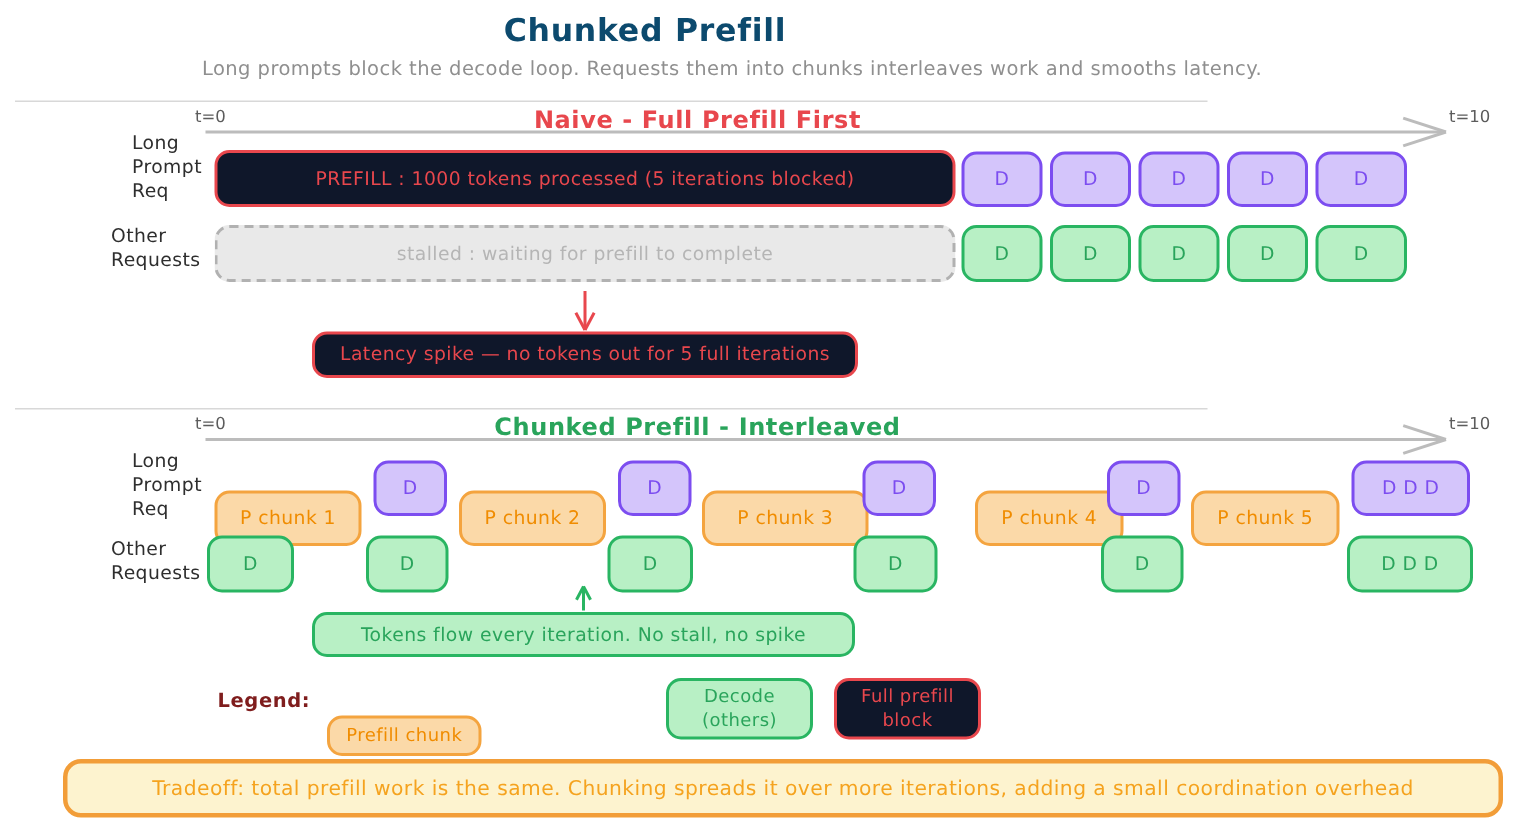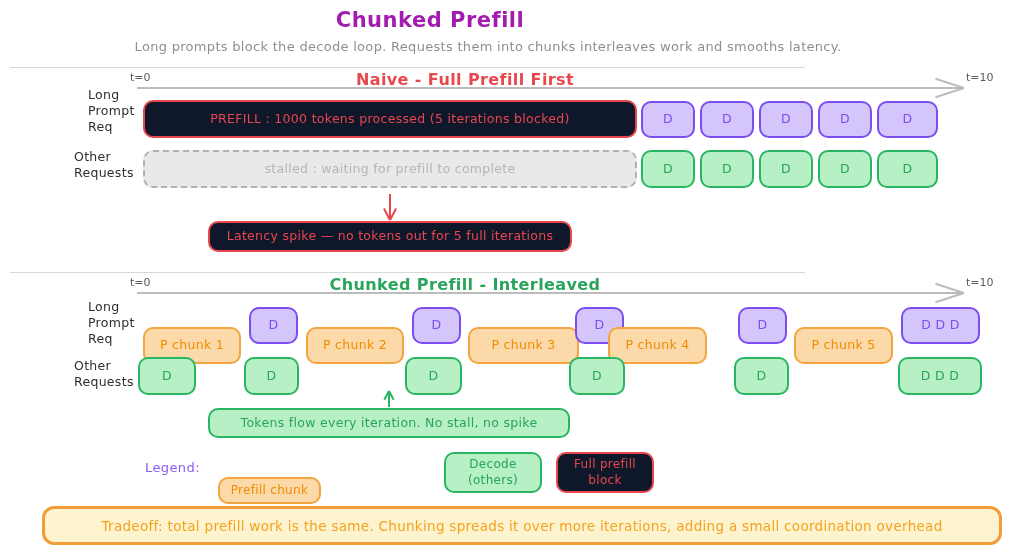--- a/index.html
+++ b/index.html
@@ -2,21 +2,21 @@
 <html><head>
 <meta charset="utf-8">
 <style>
   html,body { margin:0; padding:0; background:#fff; }
   .canvas {
     position:relative; width:1010px; height:555px; background:#ffffff;
     font-family:"DejaVu Sans", sans-serif; overflow:hidden;
   }
   .title {
     position:absolute; left:0; right:150px; top:8px; text-align:center;
-    font-size:21px; font-weight:bold; color:#a21caf; letter-spacing:.5px;
+    font-size:21px; font-weight:bold; color:#0c4a6e; letter-spacing:.5px;
   }
   .subtitle {
     position:absolute; left:0; right:34px; top:39px; text-align:center;
     font-size:13px; color:#8f8f8f; letter-spacing:.3px;
   }
   .divider { position:absolute; left:10px; width:795px; height:1px; background:#d8d8d8; }
 
   .tlabel { position:absolute; font-size:11px; color:#5c5c5c; }
 
   .harrow { position:absolute; height:2px; background:#bcbcbc; }
@@ -55,21 +55,21 @@
   .varrow::before, .varrow::after { content:""; position:absolute; left:0; width:2px; background:inherit; }
   .arrow-down { background:#e8474d; }
   .arrow-down::before, .arrow-down::after { bottom:0; height:13px; transform-origin:center bottom; }
   .arrow-down::before { transform:rotate(28deg); }
   .arrow-down::after  { transform:rotate(-28deg); }
   .arrow-up { background:#29b562; }
   .arrow-up::before, .arrow-up::after { top:0; height:10px; transform-origin:center top; }
   .arrow-up::before { transform:rotate(28deg); }
   .arrow-up::after  { transform:rotate(-28deg); }
 
-  .legend-label { position:absolute; font-size:13px; font-weight:400; color:#8b5cf6; letter-spacing:.4px; }
+  .legend-label { position:absolute; font-size:13px; font-weight:700; color:#7f1d1d; letter-spacing:.4px; }
   .legend-box { font-size:12px; padding:2px 4px; }
 
   .banner {
     position:absolute; left:42px; top:506px; width:960px; height:39px;
     box-sizing:border-box; border:3px solid #f29d38; background:#fdf3cf;
     border-radius:12px; display:flex; align-items:center; justify-content:center;
     color:#f5a31f; font-size:13.5px; letter-spacing:.3px;
   }
 </style>
 </head>
@@ -125,21 +125,21 @@
   <div class="row-label" style="left:88px; top:299px;">Long
 Prompt
 Req</div>
 
   <div class="box orange-box" style="left:143px; top:307px; width:98px; height:37px;">P chunk 1</div>
   <div class="box purple-box" style="left:249px; top:307px; width:49px; height:37px;">D</div>
   <div class="box orange-box" style="left:306px; top:307px; width:98px; height:37px;">P chunk 2</div>
   <div class="box purple-box" style="left:412px; top:307px; width:49px; height:37px;">D</div>
   <div class="box orange-box" style="left:468px; top:307px; width:111px; height:37px;">P chunk 3</div>
   <div class="box purple-box" style="left:575px; top:307px; width:49px; height:37px;">D</div>
-  <div class="box orange-box" style="left:608px; top:307px; width:99px; height:37px;">P chunk 4</div>
+  <div class="box orange-box" style="left:650px; top:307px; width:99px; height:37px;">P chunk 4</div>
   <div class="box purple-box" style="left:738px; top:307px; width:49px; height:37px;">D</div>
   <div class="box orange-box" style="left:794px; top:307px; width:99px; height:37px;">P chunk 5</div>
   <div class="box purple-box" style="left:901px; top:307px; width:79px; height:37px;">D D D</div>
 
   <div class="row-label" style="left:74px; top:358px;">Other
 Requests</div>
 
   <div class="box green-box" style="left:138px; top:357px; width:58px; height:38px;">D</div>
   <div class="box green-box" style="left:244px; top:357px; width:55px; height:38px;">D</div>
   <div class="box green-box" style="left:405px; top:357px; width:57px; height:38px;">D</div>

